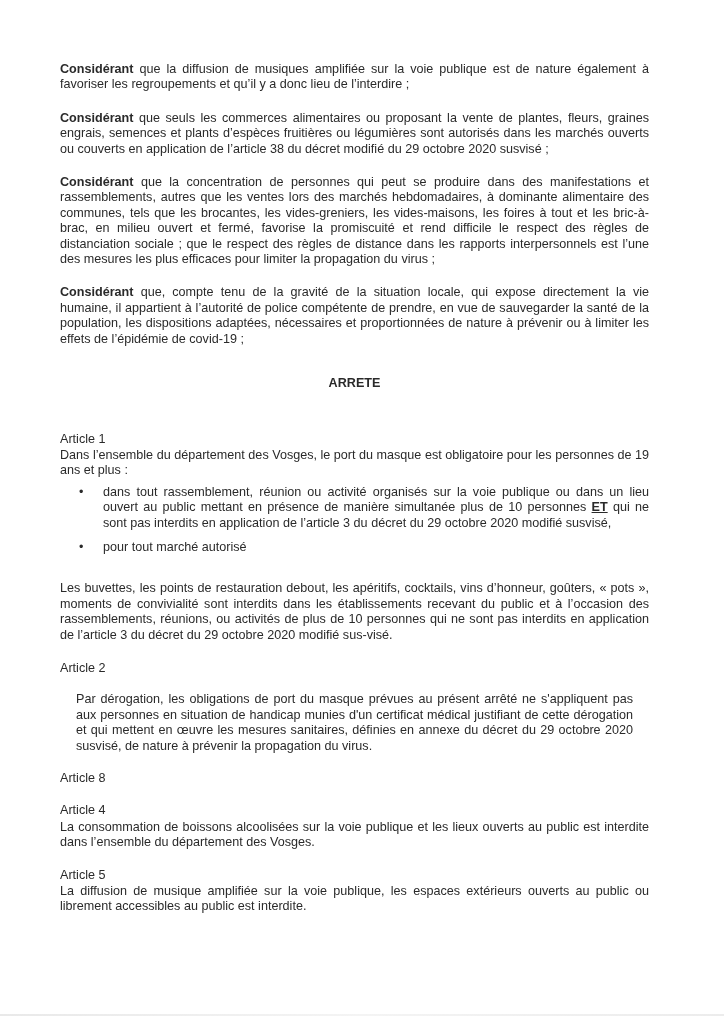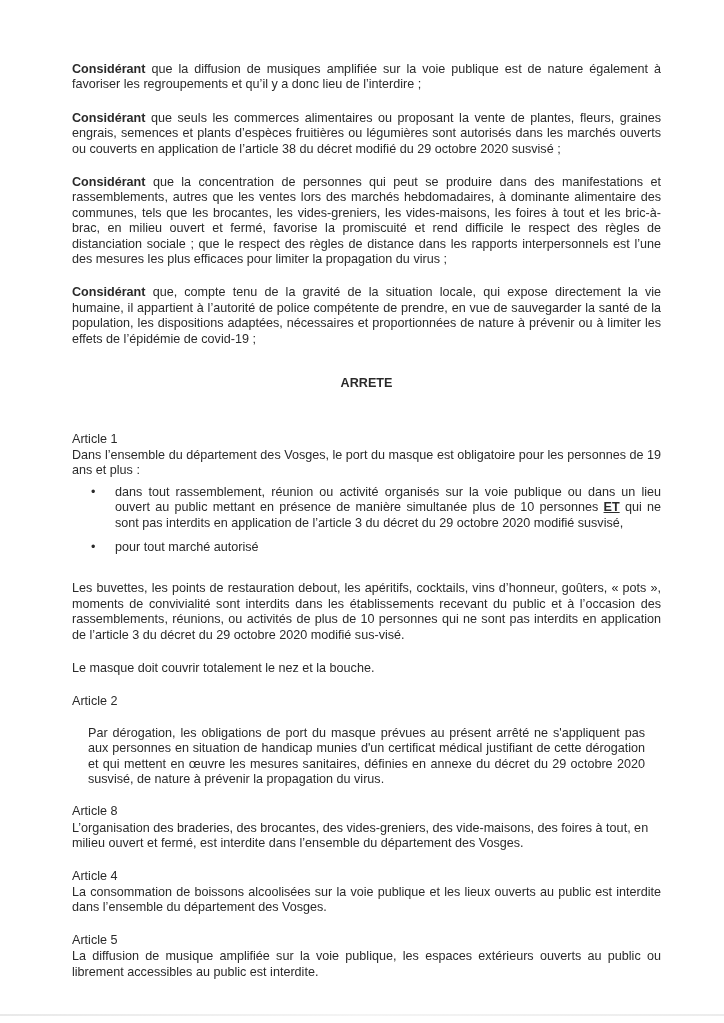--- a/index.html
+++ b/index.html
@@ -10,21 +10,21 @@
     body {
       width: 724px;
       height: 1023px;
       position: relative;
       overflow: hidden;
       font-family: "Liberation Sans", "DejaVu Sans", sans-serif;
       color: #2a2a2a;
     }
     .page {
       position: absolute;
-      left: 72px;
+      left: 60px;
       top: 62px;
       width: 589px;
       font-size: 12.6px;
       line-height: 15.4px;
     }
     .para {
       margin: 0 0 18px 0;
       text-align: justify;
     }
     .para.left {
@@ -103,31 +103,29 @@
     <p class="para" style="margin-bottom:6px">Dans l’ensemble du département des Vosges, le port du masque est obligatoire pour les personnes de 19 ans et plus :</p>
     <ul class="bullets">
       <li>
         <span class="bullet">•</span><span>dans tout rassemblement, réunion ou activité organisés sur la voie publique ou dans un lieu ouvert au public mettant en présence de manière simultanée plus de 10 personnes </span><span class="u">ET</span><span> qui ne sont pas interdits en application de l’article 3 du décret du 29 octobre 2020 modifié susvisé,</span>
       </li>
       <li>
         <span class="bullet">•</span><span>pour tout marché autorisé</span>
       </li>
     </ul>
     <p class="para" style="margin-top:26px">Les buvettes, les points de restauration debout, les apéritifs, cocktails, vins d’honneur, goûters, « pots », moments de convivialité sont interdits dans les établissements recevant du public et à l’occasion des rassemblements, réunions, ou activités de plus de 10 personnes qui ne sont pas interdits en application de l’article 3 du décret du 29 octobre 2020 modifié sus-visé.</p>
-    <p class="para">Le masque doit couvrir totalement le nez et la bouche.</p>
   </div>
 
   <div class="article">
     <div class="article-head">Article 2</div>
     <p class="para" style="margin:16px">Par dérogation, les obligations de port du masque prévues au présent arrêté ne s'appliquent pas aux personnes en situation de handicap munies d'un certificat médical justifiant de cette dérogation et qui mettent en œuvre les mesures sanitaires, définies en annexe du décret du 29 octobre 2020 susvisé, de nature à prévenir la propagation du virus.</p>
   </div>
 
   <div class="article">
     <div class="article-head">Article 8</div>
-    <p class="para left" style="margin:0">L’organisation des braderies, des brocantes, des vides-greniers, des vide-maisons, des foires à tout, en milieu ouvert et fermé, est interdite dans l’ensemble du département des Vosges.</p>
   </div>
 
   <div class="article">
     <div class="article-head">Article 4</div>
     <p class="para" style="margin:0">La consommation de boissons alcoolisées sur la voie publique et les lieux ouverts au public est interdite dans l’ensemble du département des Vosges.</p>
   </div>
 
   <div class="article">
     <div class="article-head">Article 5</div>
     <p class="para" style="margin:0">La diffusion de musique amplifiée sur la voie publique, les espaces extérieurs ouverts au public ou librement accessibles au public est interdite.</p>

